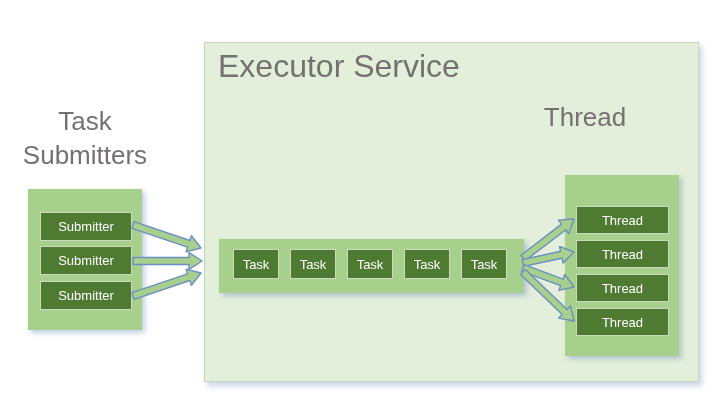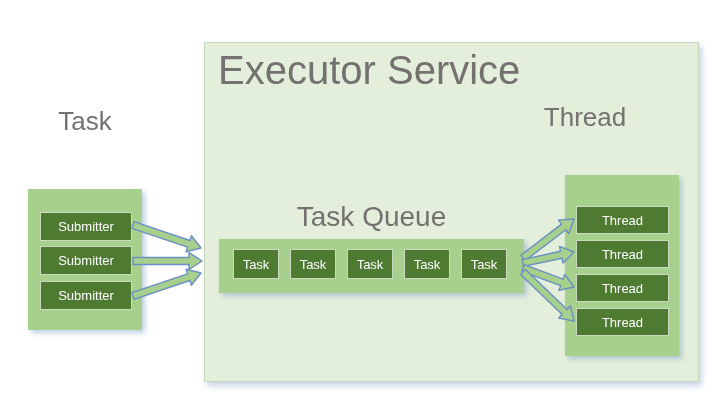--- a/index.html
+++ b/index.html
@@ -49,21 +49,21 @@
     position: absolute; left: 204px; top: 42px;
     width: 495px; height: 340px;
     background: var(--outer-fill, #e3efda);
     border: 1px solid var(--outer-border, #c7d5bb);
     box-sizing: border-box;
     box-shadow: 3px 4px 6px rgba(120,150,200,0.4);
   }
 
   .executor-title {
     position: absolute; left: 13px; top: 5px;
-    font-size: 40px;
+    font-size: 32px;
     color: var(--heading-text, #767171);
     white-space: nowrap;
   }
 
   .task-queue-label {
     left: 14px; top: 158px; width: 305px;
     font-size: 28px;
   }
 
   .queue-bar {
@@ -104,32 +104,32 @@
     pointer-events: none;
   }
 </style>
 </head>
 <body>
 
 <div class="canvas">
 
   <div class="heading task-submitters-label">
     <div>Task</div>
+    <div>Submitters</div>
   </div>
 
   <div class="submitters-container">
     <div class="dark-box submitter-box s0">Submitter</div>
     <div class="dark-box submitter-box s1">Submitter</div>
     <div class="dark-box submitter-box s2">Submitter</div>
   </div>
 
   <div class="executor-box">
     <div class="executor-title">Executor Service</div>
 
-    <div class="heading task-queue-label">Task Queue</div>
 
     <div class="queue-bar">
       <div class="dark-box task-box t0">Task</div>
       <div class="dark-box task-box t1">Task</div>
       <div class="dark-box task-box t2">Task</div>
       <div class="dark-box task-box t3">Task</div>
       <div class="dark-box task-box t4">Task</div>
     </div>
 
     <div class="heading thread-pool-label">

